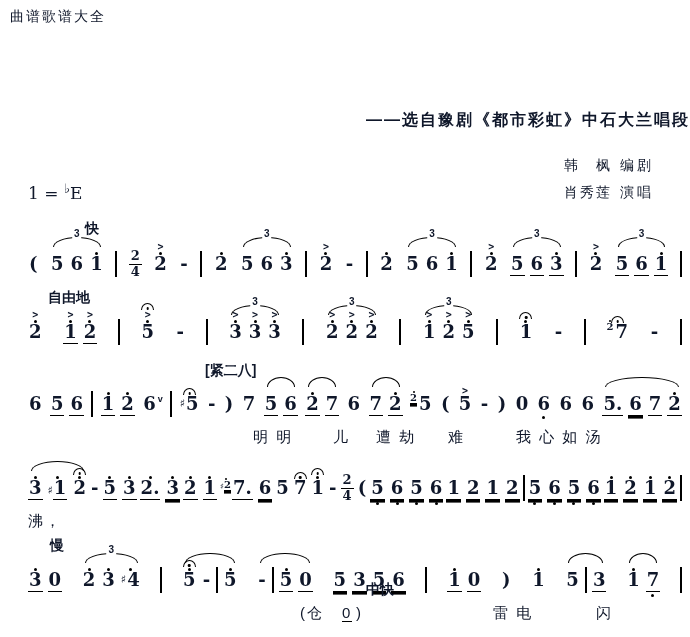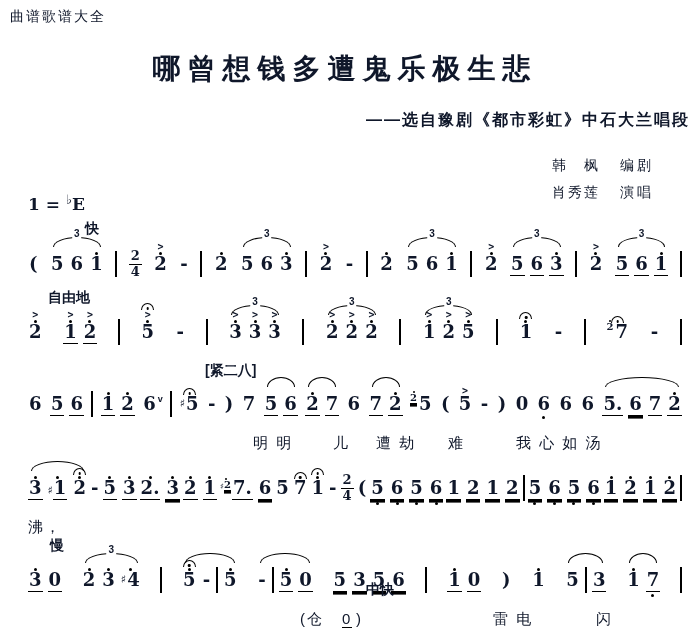--- a/index.html
+++ b/index.html
@@ -6,22 +6,22 @@
   .page{position:relative;width:690px;height:637px;background:#ffffff;color:#0f172a;
         font-family:"Liberation Sans",sans-serif;overflow:hidden;}
   .brand{position:absolute;left:10px;top:8px;font-size:14px;letter-spacing:2px;font-weight:500;}
   .title{position:absolute;left:0;top:50px;width:100%;margin:0;text-align:center;
          font-size:28px;font-weight:bold;letter-spacing:7px;}
   .subtitle{position:absolute;left:0;top:110px;width:100%;text-align:right;
             font-size:16px;font-weight:bold;letter-spacing:2px;}
   .credits{position:absolute;right:36px;top:152px;font-size:14px;line-height:27px;font-weight:500;}
   .credit-row{display:flex;justify-content:flex-end;}
   .credit-name{display:inline-block;min-width:56px;text-align:justify;letter-spacing:2px;}
-  .credit-role{margin-left:12px;letter-spacing:3px;}
-  .keysig{position:absolute;left:28px;top:194px;font-size:17px;font-weight:bold;
+  .credit-role{letter-spacing:3px;}
+  .keysig{position:absolute;left:28px;top:183px;font-size:17px;font-weight:normal;
           font-family:"DejaVu Serif",serif;}
   .keysig .flat{font-size:13px;position:relative;top:-6px;font-family:"DejaVu Sans",sans-serif;}
   
   .mline-block{position:absolute;left:28px;right:8px;}
   .mline{display:flex;align-items:flex-start;justify-content:space-between;min-height:50px;}
   .grp{display:inline-flex;gap:5px;position:relative;}
   .grp.slur::before{content:"";position:absolute;left:3px;right:3px;top:3px;height:9px;
       border:1.3px solid #000;border-bottom:none;
       border-radius:50% 50% 0 0 / 100% 100% 0 0;}
   .slur-label{position:absolute;top:-5px;left:50%;transform:translateX(-50%);
@@ -49,30 +49,29 @@
   .grace .num{font-size:10px;padding:0;}
   .grace .dot{width:2px;height:2px;}
   .grace .sharp{font-size:8px;transform:none;}
   .breath{font-size:9px;font-weight:bold;transform:translateY(-9px);margin-left:1px;}
   .bar{width:2px;height:26px;background:#000;margin-top:17px;}
   .ts{display:inline-flex;flex-direction:column;align-items:center;
       font-family:"DejaVu Serif",serif;font-weight:bold;font-size:13px;line-height:1.15;
       margin-top:15px;}
   .tstop{border-bottom:1.3px solid #000;padding:0 2px;}
   .tlabel{position:absolute;font-size:14px;font-weight:bold;white-space:nowrap;z-index:3;}
-  .lyrics{position:absolute;left:0;right:0;top:60px;height:22px;font-size:15px;font-weight:500;}
+  .lyrics{position:absolute;left:0;right:0;top:54px;height:22px;font-size:15px;font-weight:500;}
   .lyrics span{position:absolute;white-space:nowrap;letter-spacing:2px;}
   .lyr-u{border-bottom:1.5px solid #000;}
 </style>
 </head>
 <body>
 
 <div class="page">
   <div class="brand">曲谱歌谱大全</div>
-  <h1 class="title">哪曾想钱多遭鬼乐极生悲</h1>
   <div class="subtitle">——选自豫剧《都市彩虹》中石大兰唱段</div>
 
   <div class="credits">
     <div class="credit-row">
       <span class="credit-name">韩　枫</span>
       <span class="credit-role">编剧</span>
     </div>
     <div class="credit-row">
       <span class="credit-name">肖秀莲</span>
       <span class="credit-role">演唱</span>

